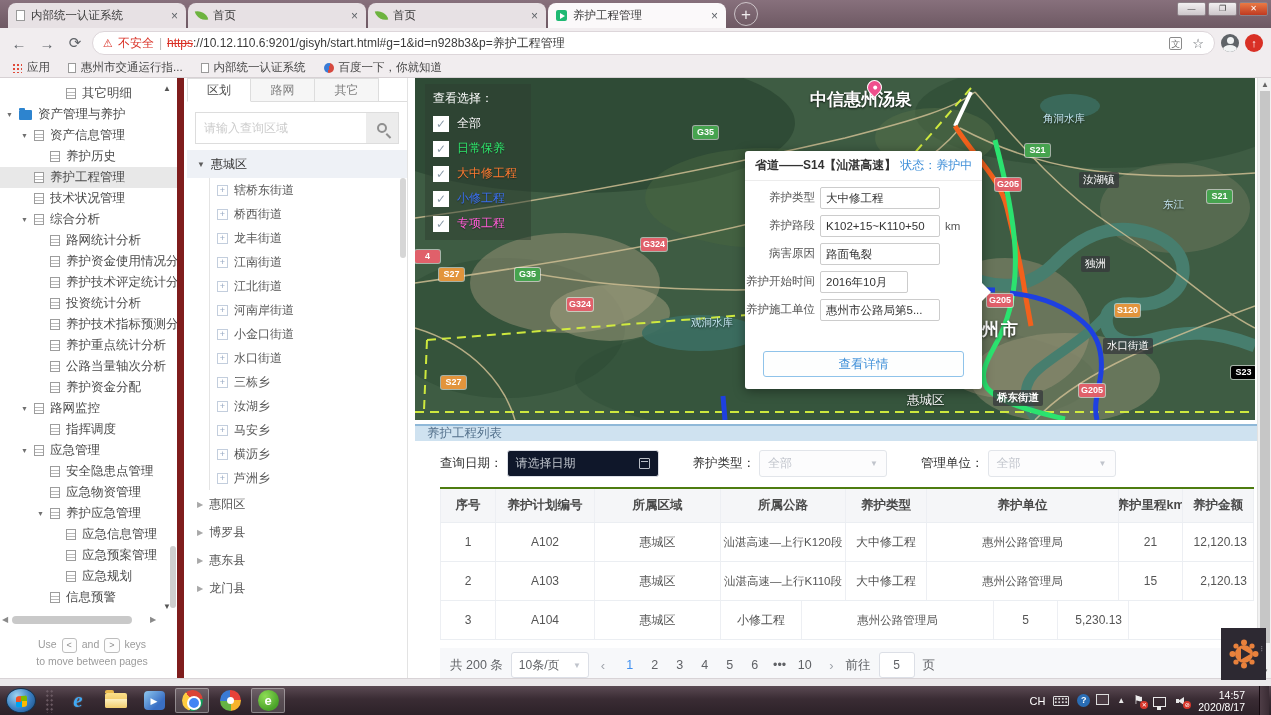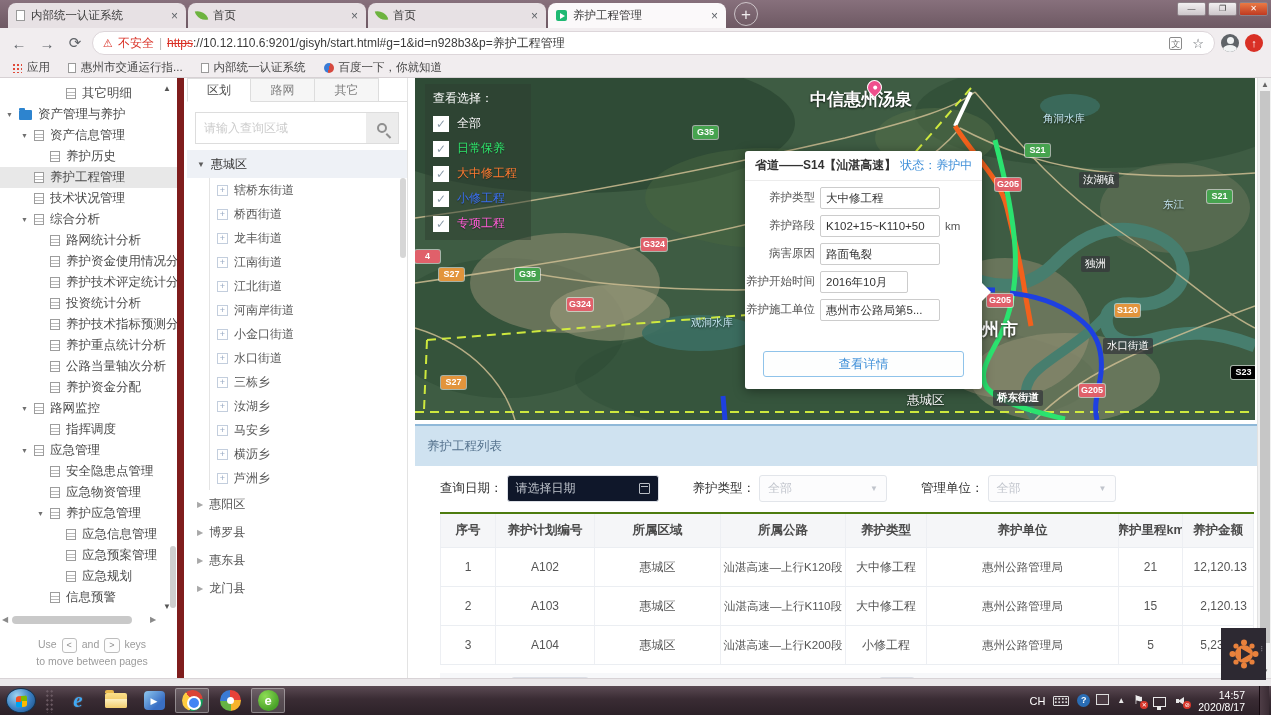--- a/index.html
+++ b/index.html
@@ -123,21 +123,21 @@
   .pp-title{color:#333;font-weight:bold;flex:1;white-space:nowrap}
   .pp-status{color:#3f8fd8;white-space:nowrap}
   .pp-row{display:flex;align-items:center;margin:6px 8px 0 0;min-height:22px}
   .pp-label{width:70px;flex:none;text-align:right;font-size:11.5px;color:#555;margin-right:5px;line-height:1.15}
   .pp-input{height:22px;border:1px solid #ccc;border-radius:2px;font-size:11.5px;color:#333;display:flex;align-items:center;padding:0 5px;white-space:nowrap;overflow:hidden;flex:none}
   .pp-unit{font-size:11.5px;color:#555;margin-left:5px}
   .pp-btn{position:absolute;left:18px;bottom:12px;width:201px;height:26px;border:1px solid #8fc3ea;border-radius:3px;color:#3f8fd8;background:#fdfefe;font-size:12.5px;display:flex;align-items:center;justify-content:center}
 
   
   .bpanel{position:absolute;left:415px;top:346px;width:842px;height:254px;background:#fff}
-  .bp-head{height:42px;background:#cfe2f0;border-top:2px solid #8fb8d8;display:flex;align-items:center;padding-left:12px;font-size:12.5px;color:#54718c}
+  .bp-head{height:17px;background:#cfe2f0;border-top:2px solid #8fb8d8;display:flex;align-items:center;padding-left:12px;font-size:12.5px;color:#54718c}
   .bp-filters{display:flex;align-items:center;margin:9px 0 0 25px;font-size:12.5px;color:#333}
   .f-input{width:152px;height:27px;border:1px solid #dcdfe6;border-radius:3px;display:flex;align-items:center;justify-content:space-between;padding:0 8px;color:#bfc4cc;font-size:12px;margin-left:4px;background:#0f172a}
   .cal-ico{width:11px;height:11px;border:1px solid #b9bec6;border-radius:1px;position:relative}
   .cal-ico::before{content:"";position:absolute;left:1px;right:1px;top:2px;height:1px;background:#b9bec6}
   .f-select{width:128px;height:27px;border:1px solid #e2e5ea;border-radius:3px;display:flex;align-items:center;justify-content:space-between;padding:0 8px;color:#c0c4cc;font-size:12px;margin-left:4px;background:#fcfcfd}
   .f-caret{font-size:8px;color:#c0c4cc}
   .f-gap{width:34px}
   .bt{margin:10px 3px 0 25px;font-size:12px;color:#555}
   .bt-row{display:flex;border-bottom:1px solid #ebeef2;align-items:stretch}
   .bt-row.head{background:#f5f6f8;color:#4a4a4a;font-weight:bold;font-size:12.5px}
@@ -792,21 +792,20 @@
           <span class="bt-cell c4">大中修工程</span>
           <span class="bt-cell c5">惠州公路管理局</span>
           <span class="bt-cell c6">15</span>
           <span class="bt-cell c7">2,120.13</span>
         </div>
 
         <div class="bt-row data">
           <span class="bt-cell c0">3</span>
           <span class="bt-cell c1">A104</span>
           <span class="bt-cell c2">惠城区</span>
-          <span class="bt-cell c3">汕湛高速—上行K200段</span>
           <span class="bt-cell c4">小修工程</span>
           <span class="bt-cell c5">惠州公路管理局</span>
           <span class="bt-cell c6">5</span>
           <span class="bt-cell c7">5,230.13</span>
         </div>
 
     </div>
     <div class="bp-pag">
       <span>共 200 条</span>
       <span class="pag-size">

